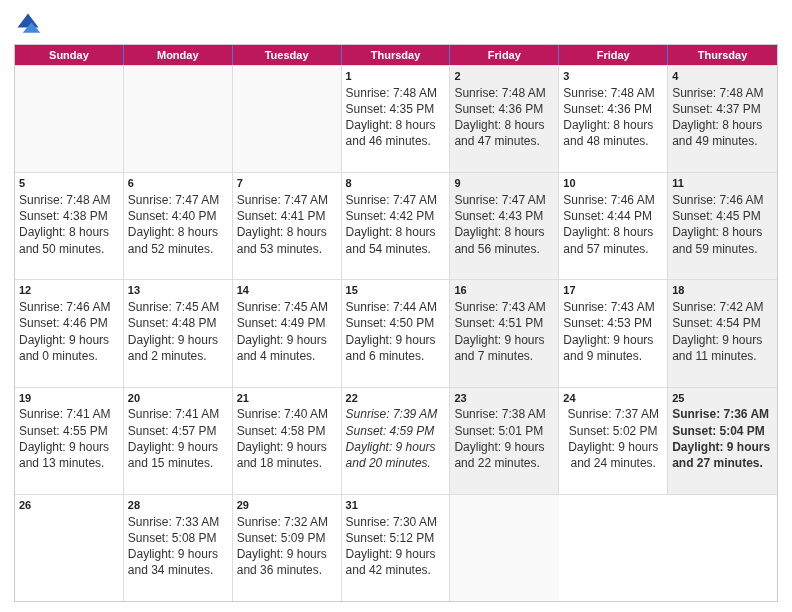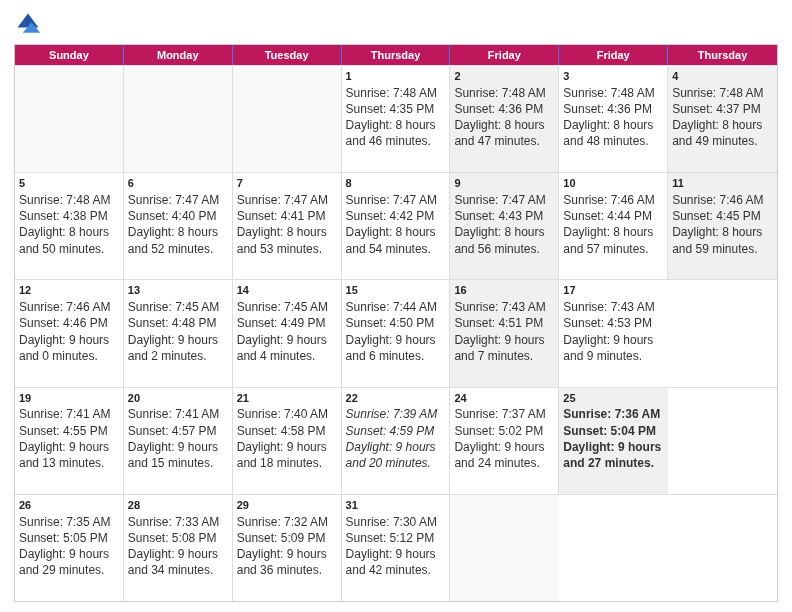--- a/index.html
+++ b/index.html
@@ -247,20 +247,26 @@
             <div class="cell-text" style="white-space: pre-line;">Sunrise: 7:43 AM
 Sunset: 4:51 PM
 Daylight: 9 hours and 7 minutes.</div>
           </div>
           <div class="cal-cell">
             <span class="day-num">17</span>
             <div class="cell-text" style="white-space: pre-line;">Sunrise: 7:43 AM
 Sunset: 4:53 PM
 Daylight: 9 hours and 9 minutes.</div>
           </div>
+          <div class="cal-cell shaded">
+            <span class="day-num">18</span>
+            <div class="cell-text" style="white-space: pre-line;">Sunrise: 7:42 AM
+Sunset: 4:54 PM
+Daylight: 9 hours and 11 minutes.</div>
+          </div>
         </div>
         <div class="cal-row">
           <div class="cal-cell">
             <span class="day-num">19</span>
             <div class="cell-text" style="white-space: pre-line;">Sunrise: 7:41 AM
 Sunset: 4:55 PM
 Daylight: 9 hours and 13 minutes.</div>
           </div>
           <div class="cal-cell">
             <span class="day-num">20</span>
@@ -273,39 +279,42 @@
             <div class="cell-text" style="white-space: pre-line;">Sunrise: 7:40 AM
 Sunset: 4:58 PM
 Daylight: 9 hours and 18 minutes.</div>
           </div>
           <div class="cal-cell">
             <span class="day-num">22</span>
             <div class="cell-text" style="white-space: pre-line; font-style: italic;">Sunrise: 7:39 AM
 Sunset: 4:59 PM
 Daylight: 9 hours and 20 minutes.</div>
           </div>
+          <div class="cal-cell shaded">
+            <span class="day-num">23</span>
+            <div class="cell-text" style="white-space: pre-line;">Sunrise: 7:38 AM
+Sunset: 5:01 PM
+Daylight: 9 hours and 22 minutes.</div>
+          </div>
           <div class="cal-cell">
             <span class="day-num">24</span>
-            <div class="cell-text" style="white-space: pre-line;">Sunrise: 7:37 AM
+            <div class="cell-text" style="white-space: pre-line; text-align: center;">Sunrise: 7:37 AM
 Sunset: 5:02 PM
 Daylight: 9 hours and 24 minutes.</div>
           </div>
           <div class="cal-cell shaded">
             <span class="day-num">25</span>
             <div class="cell-text" style="white-space: pre-line; font-weight: bold;">Sunrise: 7:36 AM
 Sunset: 5:04 PM
 Daylight: 9 hours and 27 minutes.</div>
           </div>
         </div>
         <div class="cal-row">
           <div class="cal-cell">
             <span class="day-num">26</span>
-            <div class="cell-text" style="white-space: pre-line;">Sunrise: 7:35 AM
-Sunset: 5:05 PM
-Daylight: 9 hours and 29 minutes.</div>
           </div>
           <div class="cal-cell">
             <span class="day-num">28</span>
             <div class="cell-text" style="white-space: pre-line;">Sunrise: 7:33 AM
 Sunset: 5:08 PM
 Daylight: 9 hours and 34 minutes.</div>
           </div>
           <div class="cal-cell">
             <span class="day-num">29</span>
             <div class="cell-text" style="white-space: pre-line;">Sunrise: 7:32 AM

